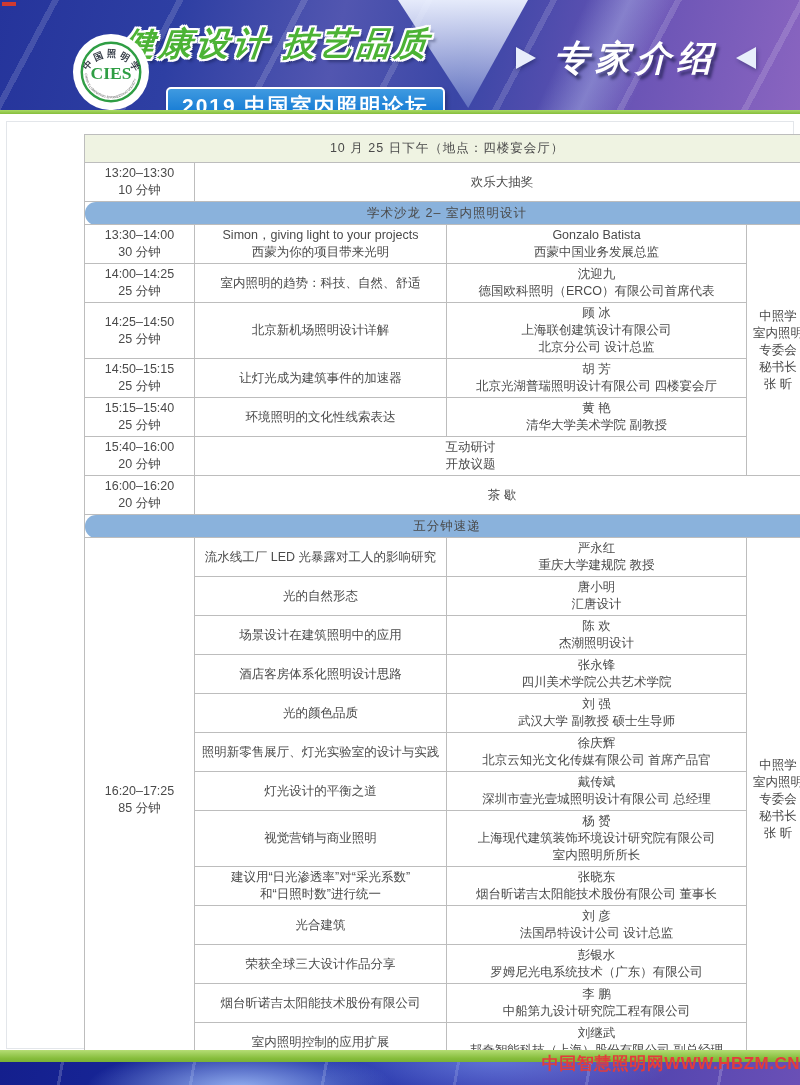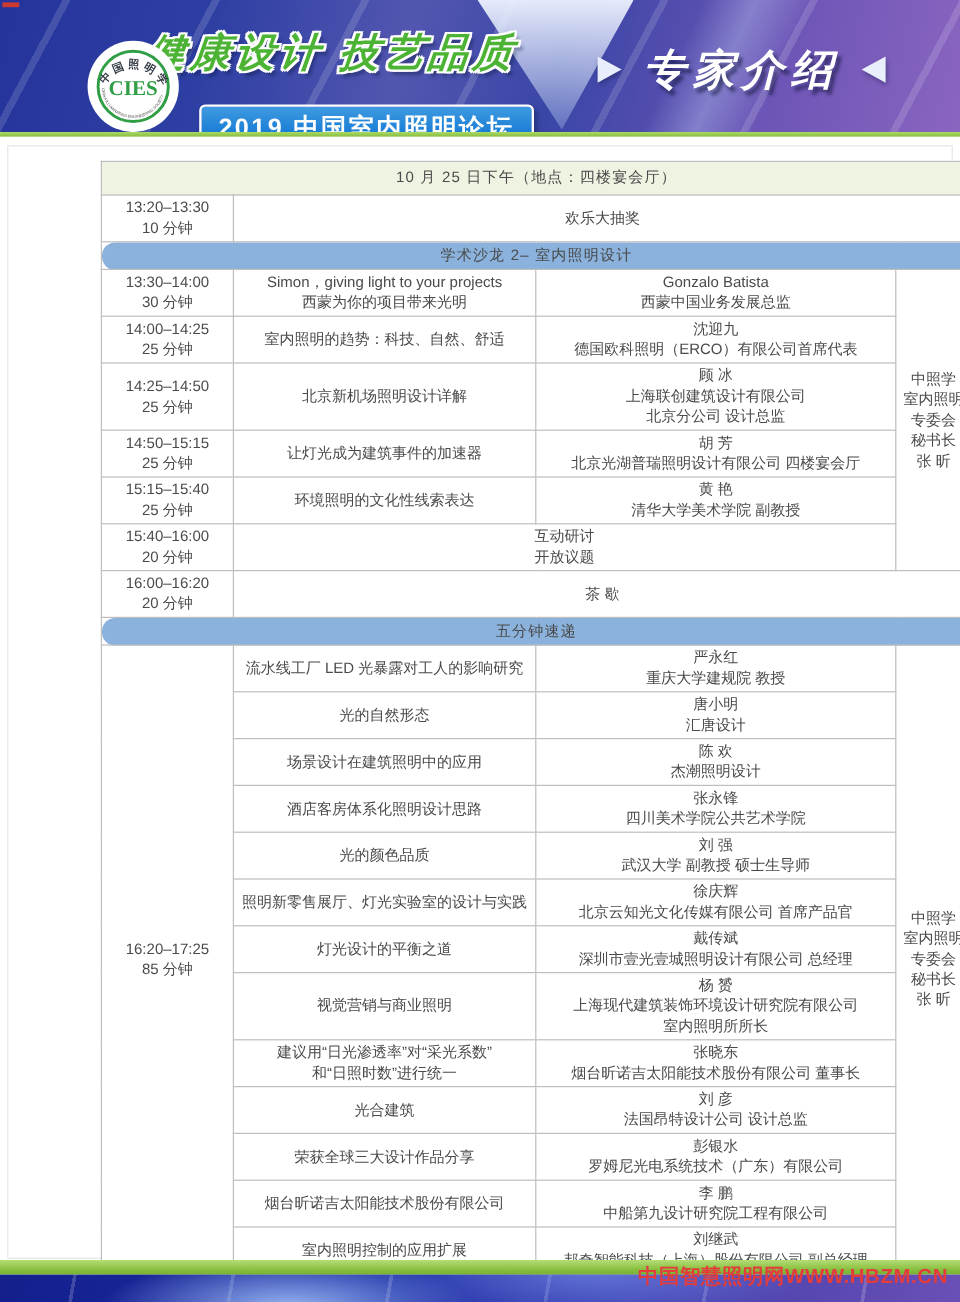--- a/index.html
+++ b/index.html
@@ -40,21 +40,21 @@
     white-space:nowrap;
   }
   .forum-badge {
     position:absolute; left:166px; top:70px; z-index:4;
     background:linear-gradient(180deg,#3f9ae0,var(--forum_blue,#1b7fd6) 60%,#1566bd);
     border:2px solid #fff; border-radius:5px; padding:3px 14px 4px;
     color:#fff; font-size:21px; font-weight:bold; letter-spacing:2px; white-space:nowrap;
     box-shadow:2px 3px 4px rgba(10,20,60,.4);
     margin-top:17px;
   }
-  .title-wrap { position:absolute; left:498px; top:34px; width:240px; height:48px; display:flex; align-items:center; justify-content:space-between; z-index:3; }
+  .title-wrap { position:absolute; left:516px; top:34px; width:240px; height:48px; display:flex; align-items:center; justify-content:space-between; z-index:3; }
   .tri { width:0; height:0; border-style:solid; }
   .tri-right { border-width:11px 0 11px 20px; border-color:transparent transparent transparent #e8eefb; filter:drop-shadow(1px 2px 2px rgba(10,20,60,.4)); }
   .tri-left  { border-width:11px 20px 11px 0; border-color:transparent #e8eefb transparent transparent; filter:drop-shadow(1px 2px 2px rgba(10,20,60,.4)); }
   .page-title {
     color:#fff; font-size:35px; font-weight:bold; font-style:italic; letter-spacing:6px;
     text-shadow:3px 4px 3px rgba(10,15,50,.55); white-space:nowrap;
   }
 
   .green-bar-top { position:absolute; left:0; top:110px; width:800px; height:6px;
     background:linear-gradient(180deg,#aada66,var(--bar_green,#86bd3c)); border-bottom:2px solid #fff; z-index:2; }
@@ -71,21 +71,21 @@
   td.hdr-green { background:var(--header_row_green,#eff3e2); height:28px; font-size:13px; color:#3f3f3f; letter-spacing:1px; }
   td.band { background:var(--band_blue,#8ab2dc); height:23px; font-size:13px; color:#2e2e2e; letter-spacing:1px;border-radius:11px; }
   td.time { font-size:13px; line-height:19px; }
   td.note { font-size:13px; line-height:22px; color:#454545; }
   tr.op td { height:34px; }
   tr.xrow td { height:37px; }
   tr.tea td { height:31px; }
   .ln { display:block; }
 
   
-  .watermark { position:absolute; top:1052px; right:10px; z-index:9;
+  .watermark { position:absolute; top:1052px; right:0; z-index:9;
     color:var(--watermark_red,#e23c3c); font-size:17px; font-weight:bold; letter-spacing:.5px; white-space:nowrap; }
   .green-bar-bottom { position:absolute; left:0; top:1050px; width:800px; height:12px;
     background:linear-gradient(180deg,#b5dd75,var(--bar_green,#86bd3c) 70%,#79b134); z-index:3; }
   .footer-art { position:absolute; left:0; top:1062px; width:800px; height:23px; z-index:2;
     background:
       radial-gradient(ellipse 220px 60px at 30% 115%, rgba(170,200,255,.85), rgba(170,200,255,0) 70%),
       radial-gradient(ellipse 260px 70px at 62% -20%, rgba(130,160,245,.6), rgba(130,160,245,0) 70%),
       repeating-linear-gradient(100deg, rgba(255,255,255,0) 0 60px, rgba(255,255,255,.18) 60px 63px, rgba(255,255,255,0) 63px 130px),
       linear-gradient(100deg,#141f8d 0%,#1b2ea4 40%,#3437ac 62%,#5546b0 82%,#6a50b6 100%);
   }

